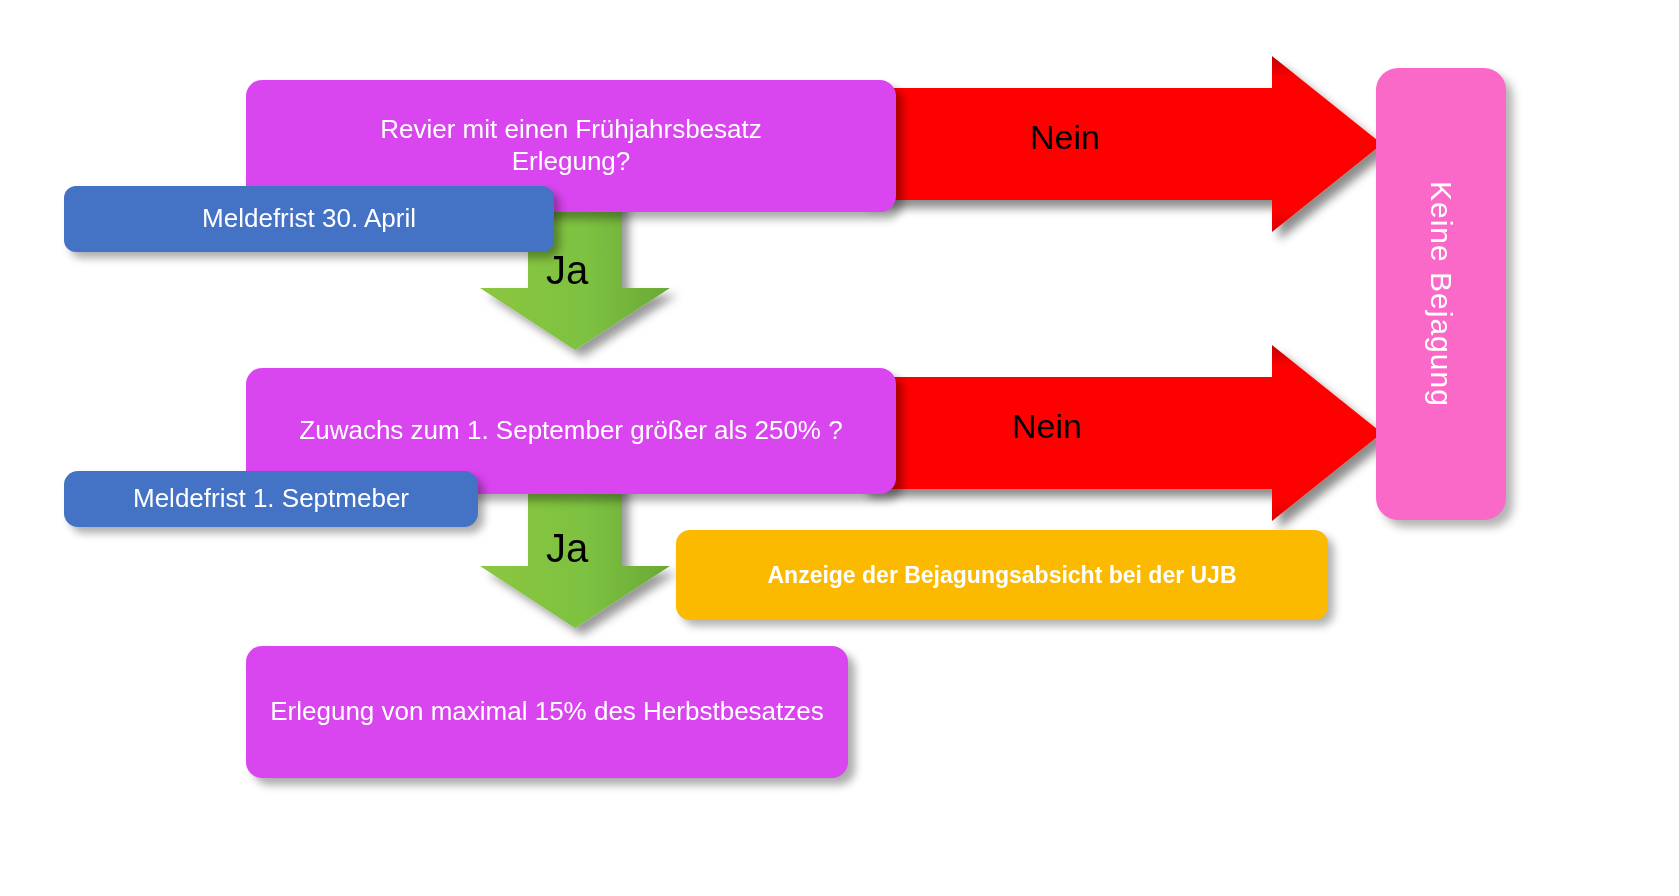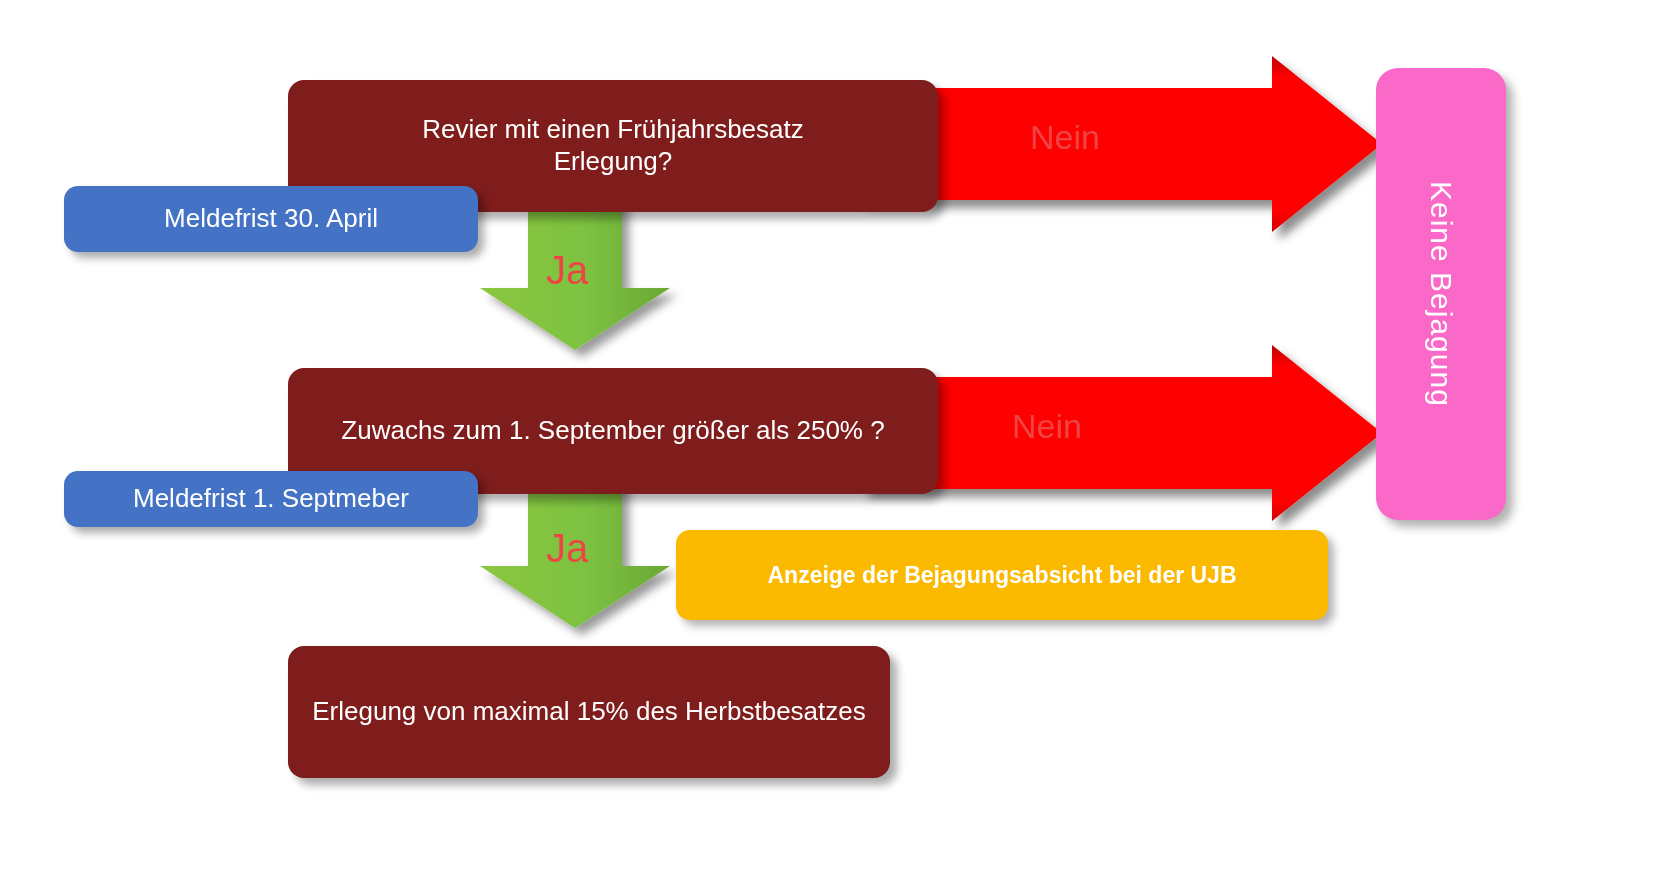--- a/index.html
+++ b/index.html
@@ -25,26 +25,25 @@
     display: flex;
     align-items: center;
     justify-content: center;
     text-align: center;
     color: #ffffff;
     line-height: 1.22;
     border-radius: 14px;
   }
 
   .green-box {
-    background: #7f1d1d;
+    background: #d946ef;
     font-size: 26px;
     border-radius: 16px;
     box-shadow: 7px 7px 9px rgba(0,0,0,0.33);
     padding: 6px 14px;
-    margin-left: 42px;
   }
 
   .blue-box {
     background: #4472C4;
     font-size: 26px;
     border-radius: 14px;
     box-shadow: 6px 6px 8px rgba(0,0,0,0.33);
   }
 
   .orange-box {
@@ -72,21 +71,21 @@
   
   .arrow-wrap {
     position: absolute;
   }
   .arrow-wrap svg {
     display: block;
     overflow: visible;
   }
   .arrow-label {
     position: absolute;
-    color: #ef4444;
+    color: #000000;
     font-size: 34px;
     white-space: nowrap;
     pointer-events: none;
   }
   .arrow-label.small {
     font-size: 40px;
   }
 
   
   .z-arrow { z-index: 2; }
@@ -166,21 +165,21 @@
       <polygon points="48,0 142,0 142,98 190,98 95,160 0,98 48,98" fill="url(#grngrad2)" filter="url(#shadowGrn2)"></polygon>
     </svg>
     <span class="arrow-label small" style="left:66px; top:58px;">Ja</span>
   </div>
 
   <div class="node green-box z-node" style="left:246px; top:80px; width:650px; height:132px; flex-direction:column;">
     <div>Revier mit einen Frühjahrsbesatz</div>
     <div>Erlegung?</div>
   </div>
 
-  <div class="node blue-box z-front" style="left:64px; top:186px; width:414px; height:66px;">
+  <div class="node blue-box z-front" style="left:64px; top:186px; width:490px; height:66px;border-radius:12px;">
     <span>Meldefrist 30. April</span>
   </div>
 
   <div class="node green-box z-node" style="left:246px; top:368px; width:650px; height:126px;align-items:center;">
     <span>Zuwachs zum 1. September größer als 250% ?</span>
   </div>
 
   <div class="node blue-box z-front" style="left:64px; top:471px; width:414px; height:56px;">
     <span>Meldefrist 1. Septmeber</span>
   </div>

